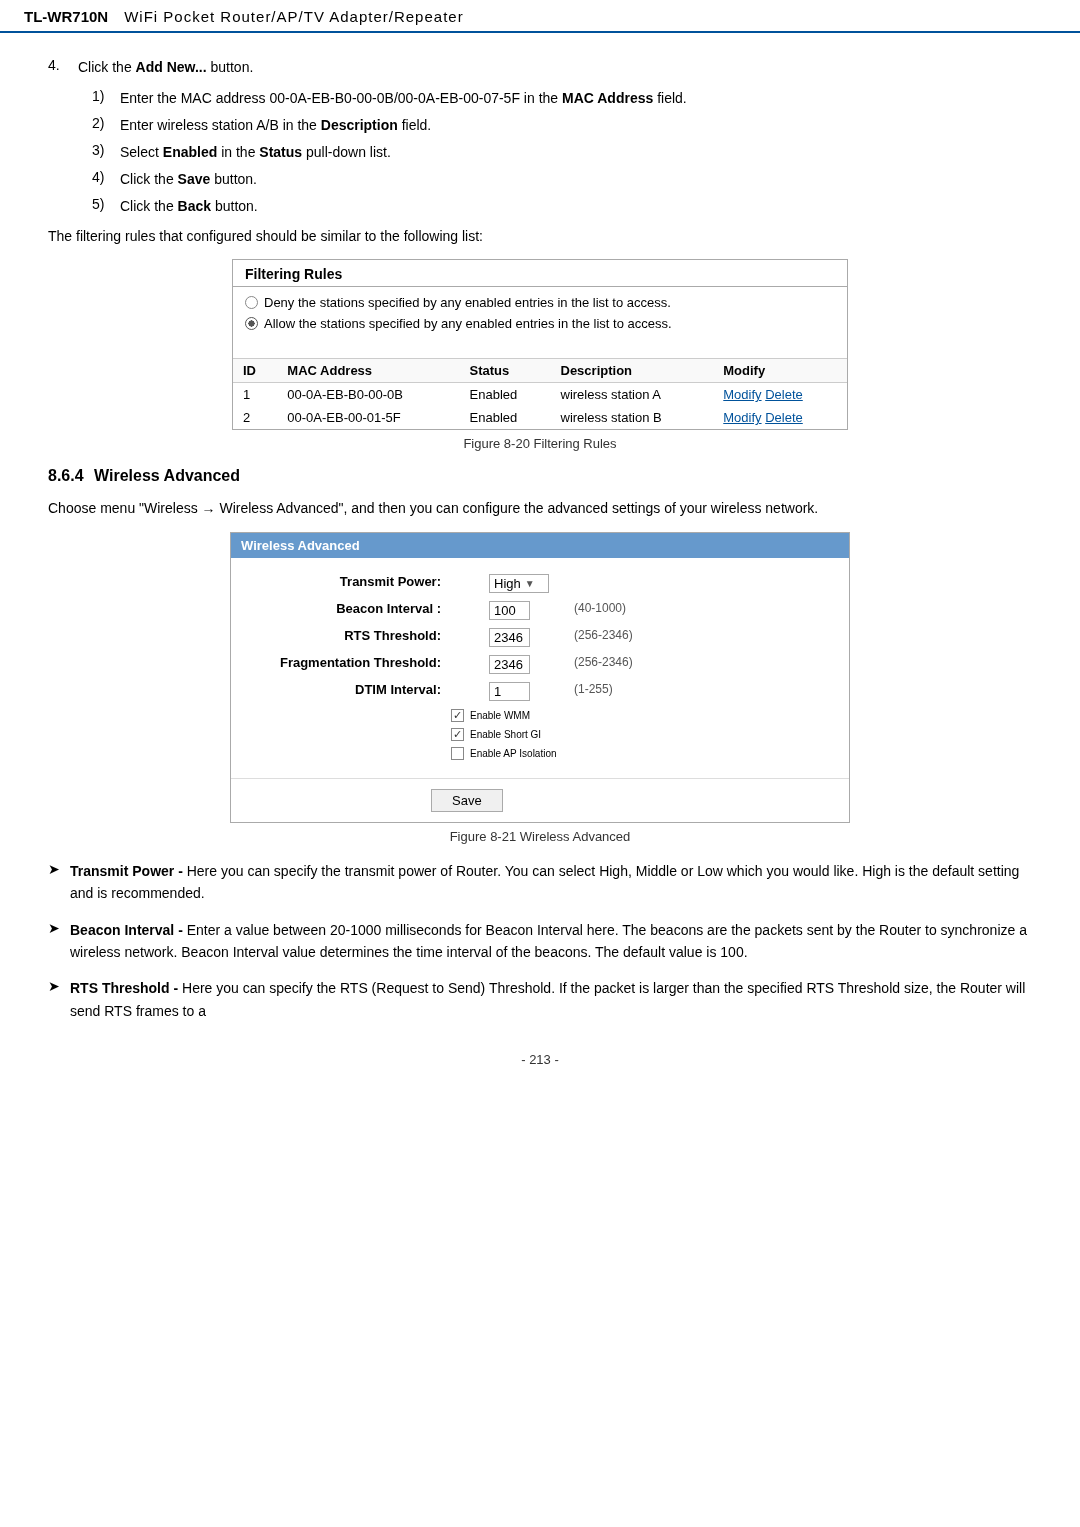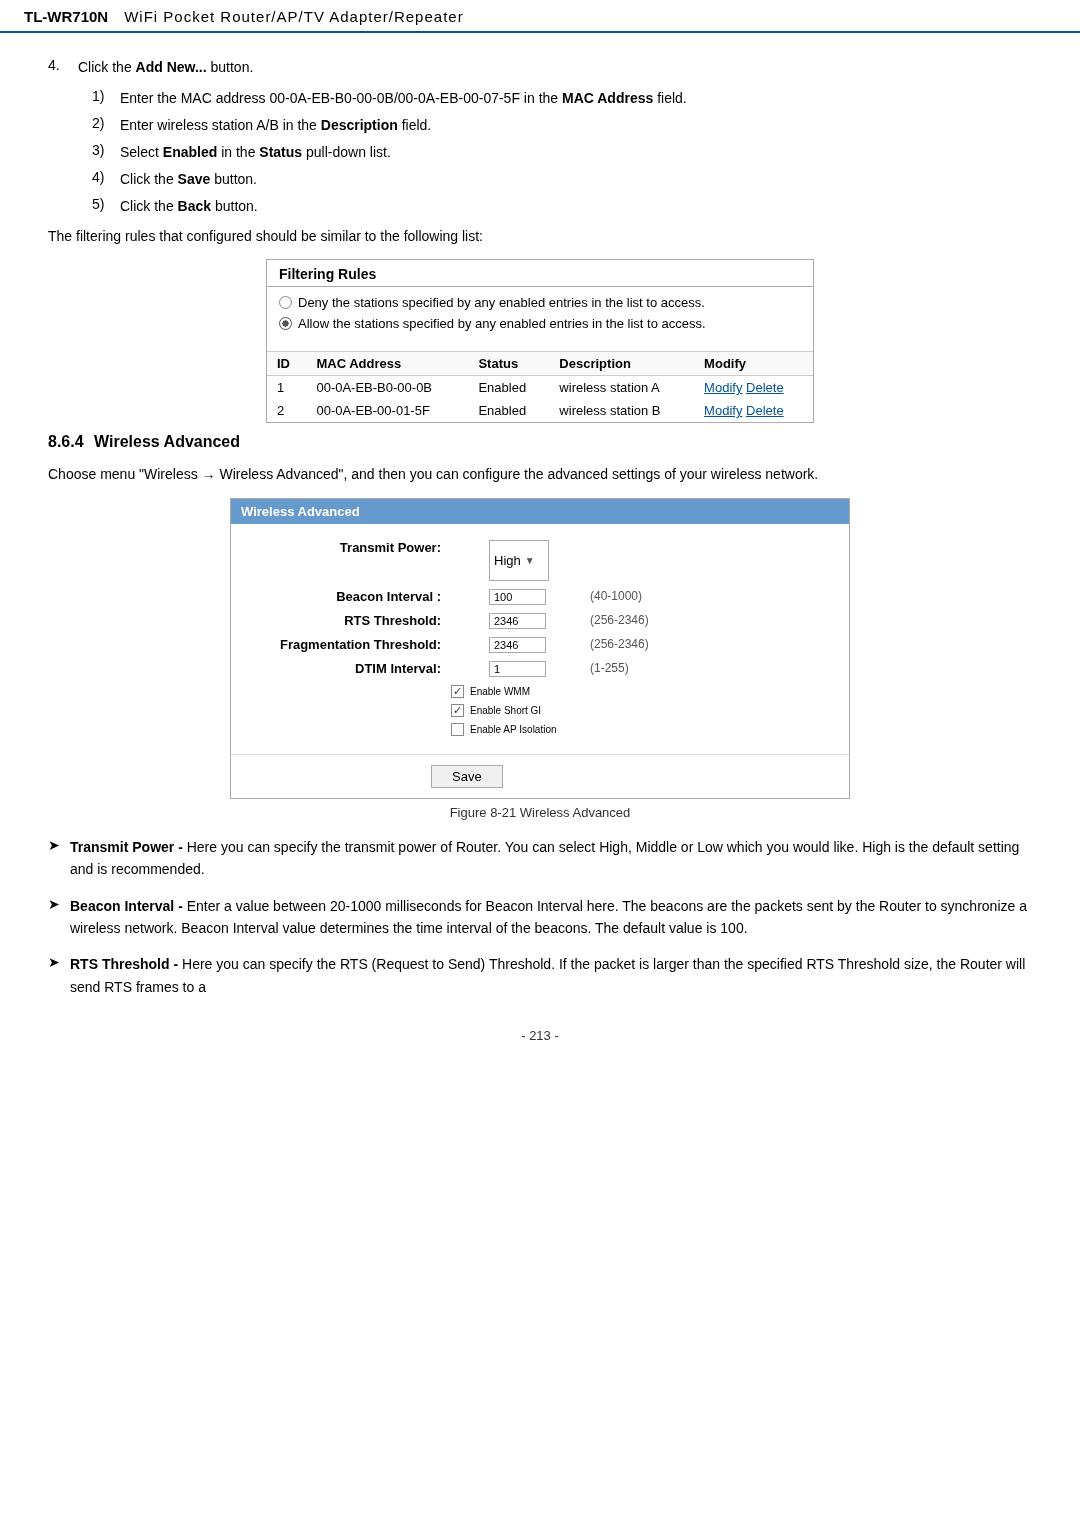--- a/index.html
+++ b/index.html
@@ -78,21 +78,21 @@
       font-size: 14px;
       line-height: 1.6;
       margin-bottom: 12px;
       margin-top: 6px;
     }
 
     
     .filter-box {
       border: 1px solid #aaa;
       margin: 10px auto 6px auto;
-      width: 548px;
+      width: 616px;
       padding: 0;
     }
     .filter-title {
       font-weight: bold;
       font-size: 14px;
       padding: 6px 12px 4px 12px;
       border-bottom: 1px solid #aaa;
     }
     .filter-radios {
       padding: 8px 12px 0 12px;
@@ -113,21 +113,21 @@
       display: inline-block;
       flex-shrink: 0;
     }
     .radio-circle.filled {
       background: radial-gradient(circle, #555 40%, #fff 41%);
       border-color: #555;
     }
     .filter-table {
       width: 100%;
       border-collapse: collapse;
-      margin-top: 20px;
+      margin-top: 27px;
     }
     .filter-table th {
       font-weight: bold;
       font-size: 13px;
       padding: 4px 10px;
       text-align: left;
       border-top: 1px solid #ccc;
       border-bottom: 1px solid #ccc;
       background: #f9f9f9;
     }
@@ -185,36 +185,36 @@
       text-align: right;
       min-width: 200px;
       font-size: 13px;
       font-weight: bold;
       padding-right: 10px;
     }
     .w-select {
       display: inline-flex;
       align-items: center;
       border: 1px solid #aaa;
-      padding: 12px 4px;
+      padding: 1px 4px;
       font-size: 13px;
       min-width: 60px;
       background: #fff;
       margin-right: 4px;
     }
     .w-select-arrow {
       margin-left: 4px;
       font-size: 10px;
       color: #555;
     }
     .w-input {
       border: 1px solid #aaa;
       padding: 1px 4px;
-      font-size: 11px;
-      width: 57px;
+      font-size: 13px;
+      width: 41px;
       margin-right: 6px;
     }
     .w-hint {
       font-size: 12px;
       color: #555;
     }
     .checkbox-row {
       display: flex;
       align-items: center;
       margin-bottom: 6px;
@@ -355,20 +355,21 @@
             <td>2</td>
             <td>00-0A-EB-00-01-5F</td>
             <td>Enabled</td>
             <td>wireless station B</td>
             <td><a href="#" class="modify-link">Modify</a> <a href="#" class="modify-link">Delete</a></td>
           </tr>
         </tbody>
     </table>
   </div>
 
+  <div class="fig-caption">Figure 8-20 Filtering Rules</div>
 
   <div class="section-heading">
     <span class="section-num">8.6.4</span>
     <span>Wireless Advanced</span>
   </div>
 
   <p class="para">Choose menu "Wireless → Wireless Advanced", and then you can configure the advanced settings of your wireless network.</p>
 
   <div class="wireless-box">
     <div class="wireless-title">Wireless Advanced</div>

